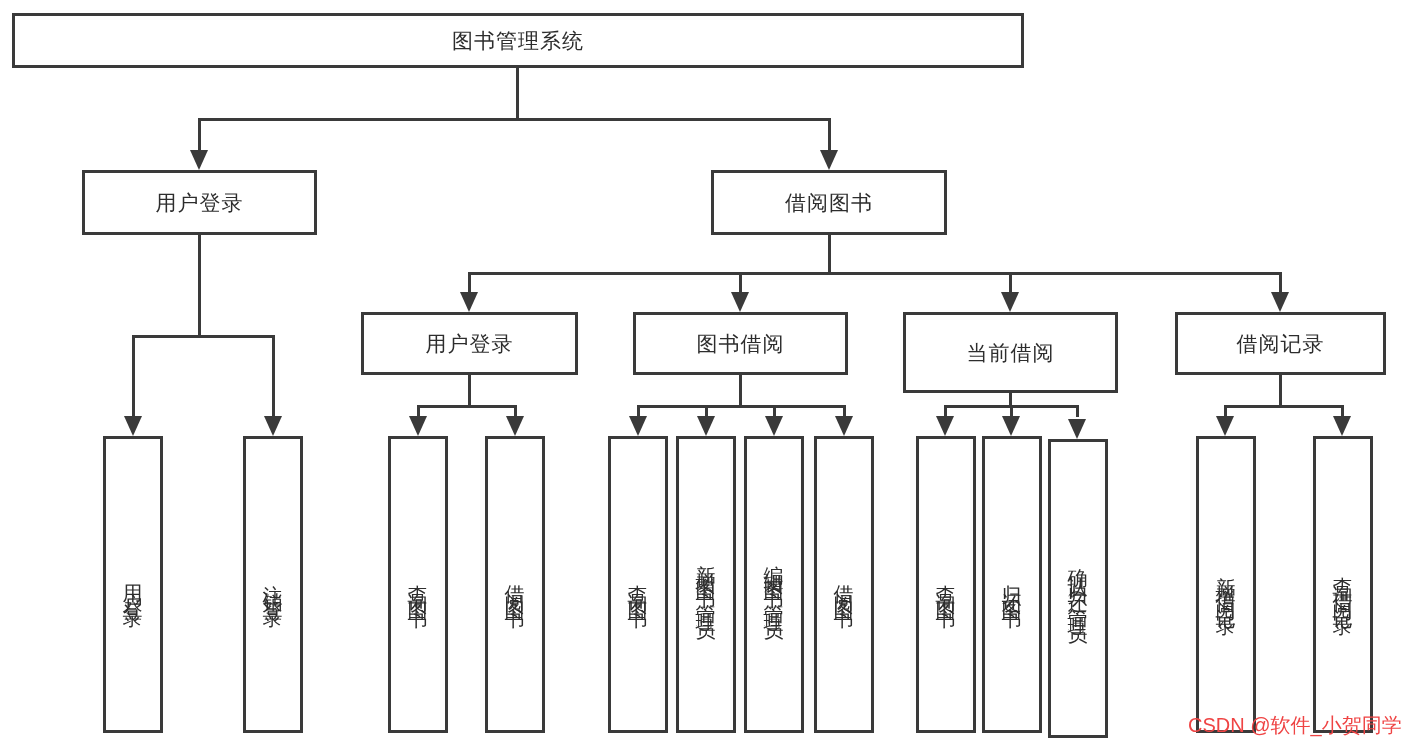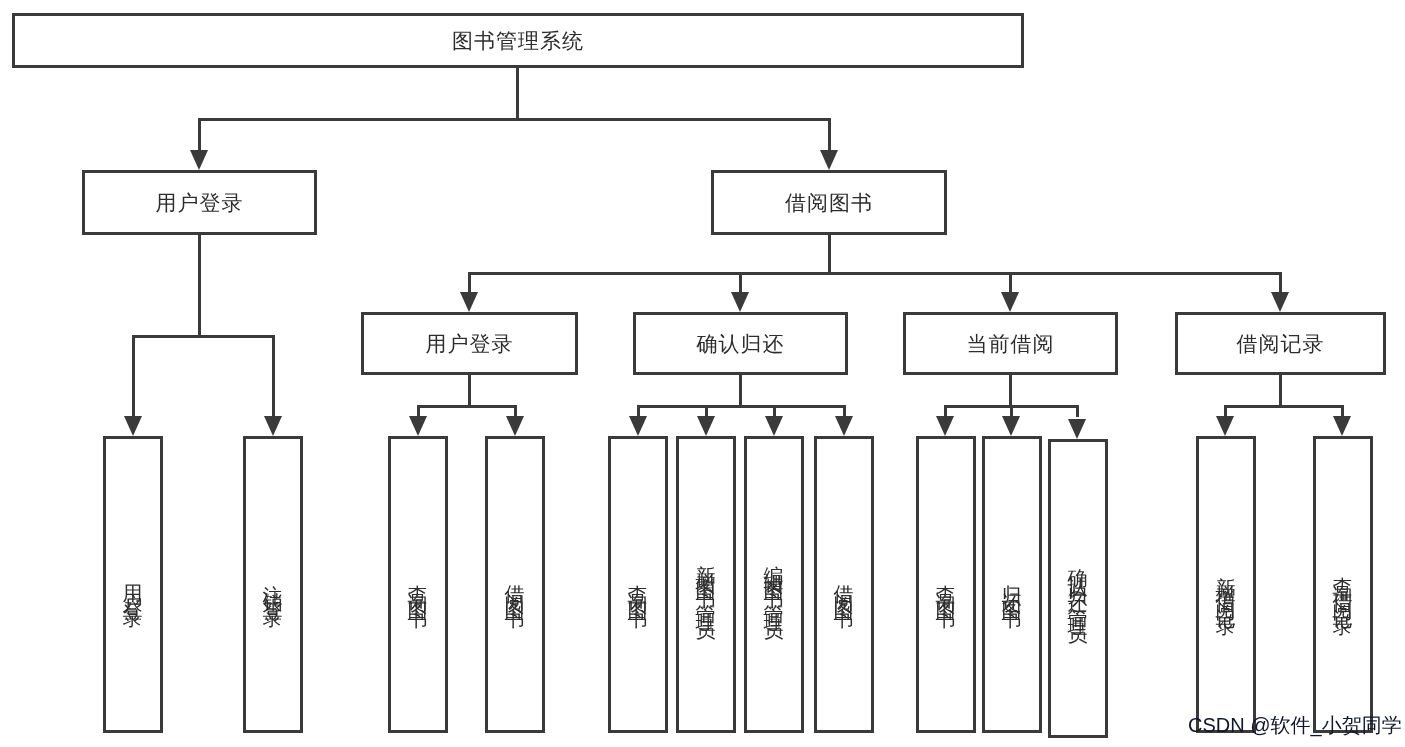--- a/index.html
+++ b/index.html
@@ -27,21 +27,21 @@
   .hline, .vline { position:absolute; background:#3a3a3a; z-index:1; }
   .hline { height:3px; }
   .vline { width:3px; }
   .arrow {
     position:absolute; width:0; height:0; z-index:1;
     border-left:9px solid transparent; border-right:9px solid transparent;
     border-top:20px solid #3a3a3a;
   }
   #watermark {
     position:absolute; left:1188px; top:712px; width:210px;
-    font-size:20px; color:#0f172a; z-index:3; white-space:nowrap;
+    font-size:20px; color:#ef4444; z-index:3; white-space:nowrap;
   }
 </style>
 </head>
 <body>
 
 <div id="stage">
 
   <div class="box" style="left:12px; top:13px; width:1012px; height:55px;">图书管理系统</div>
 
   <div class="vline" style="left:516px; top:68px; height:50px;"></div>
@@ -66,22 +66,22 @@
   <div class="vline" style="left:468px;  top:272px; height:22px;"></div>
   <div class="arrow" style="left:460px;  top:292px;"></div>
   <div class="vline" style="left:739px;  top:272px; height:22px;"></div>
   <div class="arrow" style="left:731px;  top:292px;"></div>
   <div class="vline" style="left:1009px; top:272px; height:22px;"></div>
   <div class="arrow" style="left:1001px; top:292px;"></div>
   <div class="vline" style="left:1279px; top:272px; height:22px;"></div>
   <div class="arrow" style="left:1271px; top:292px;"></div>
 
   <div class="box" style="left:361px;  top:312px; width:217px; height:63px;">用户登录</div>
-  <div class="box" style="left:633px;  top:312px; width:215px; height:63px;">确认归还</div>
-  <div class="box" style="left:903px;  top:312px; width:215px; height:63px;">当前借阅</div>
+  <div class="box" style="left:633px;  top:312px; width:215px; height:63px;">图书借阅</div>
+  <div class="box" style="left:903px;  top:312px; width:215px; height:81px;">当前借阅</div>
   <div class="box" style="left:1175px; top:312px; width:211px; height:63px;">借阅记录</div>
 
   <div class="vline" style="left:468px; top:375px; height:30px;"></div>
   <div class="hline" style="left:417px; top:405px; width:100px;"></div>
   <div class="vline" style="left:417px; top:405px; height:12px;"></div>
   <div class="arrow" style="left:409px; top:416px;"></div>
   <div class="vline" style="left:514px; top:405px; height:12px;"></div>
   <div class="arrow" style="left:506px; top:416px;"></div>
 
   <div class="vline" style="left:739px; top:375px; height:30px;"></div>

